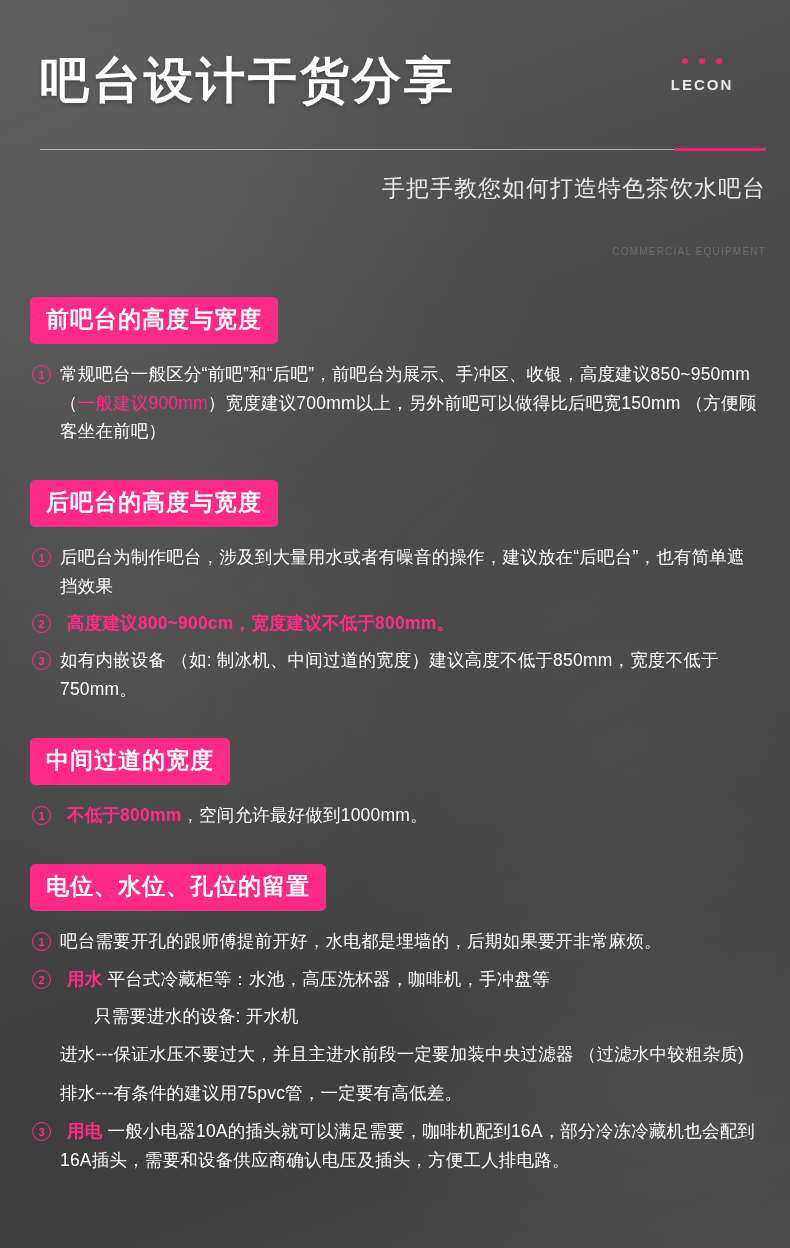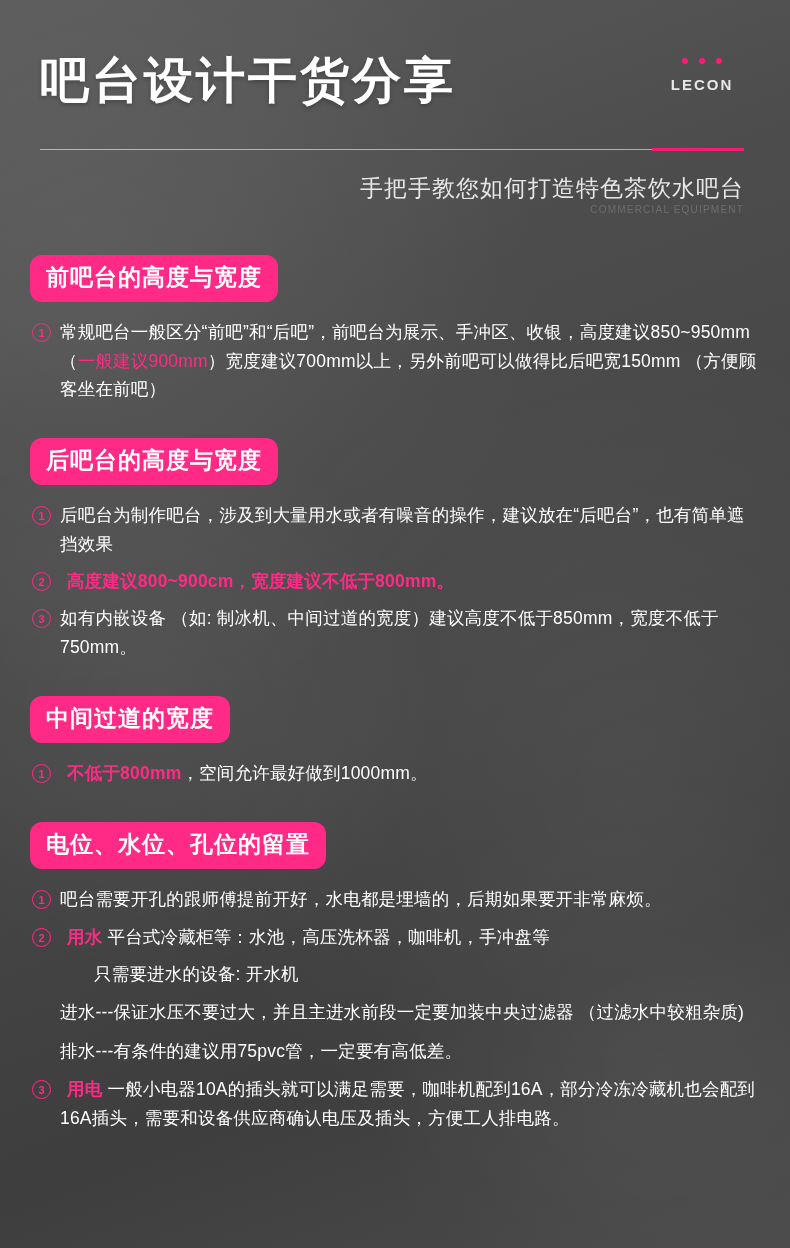--- a/index.html
+++ b/index.html
@@ -43,21 +43,21 @@
     width: 620px;
     height: 620px;
     border-radius: 50%;
     background: radial-gradient(circle, rgba(255,255,255,0.045) 0%, rgba(255,255,255,0) 68%);
     pointer-events: none;
   }
 
   
   .header {
     position: relative;
-    padding: 52px 46px 0 40px;
+    padding: 52px 24px 0 40px;
     z-index: 2;
   }
   .main-title {
     font-size: 49px;
     font-weight: bold;
     color: #ffffff;
     letter-spacing: 3px;
     line-height: 1.15;
     margin: 0;
     text-shadow: 0 2px 4px rgba(0,0,0,0.25);
@@ -120,39 +120,40 @@
   .subtitle {
     color: #e6e6e6;
     font-size: 23px;
     letter-spacing: 1px;
   }
   .eyebrow {
     color: #6d6d6d;
     font-size: 10px;
     letter-spacing: 1.2px;
     padding-bottom: 4px;
+    margin-top: 42px;
   }
 
   
   .content {
     position: relative;
     z-index: 2;
     padding: 36px 30px 0 30px;
   }
   .section { margin-bottom: 6px; }
   .section-head {
     display: inline-block;
     background: #ff2a86;
     color: #ffffff;
     font-size: 23px;
     font-weight: bold;
     letter-spacing: 1px;
     padding: 7px 16px 9px 16px;
     margin: 0 0 16px 0;
-    border-radius: 12px;
+    border-radius: 5px;
   }
   .items { margin: 0; padding: 0; list-style: none; }
   .item {
     display: flex;
     align-items: flex-start;
     margin-bottom: 9px;
   }
   .num {
     flex: 0 0 auto;
     width: 19px;

